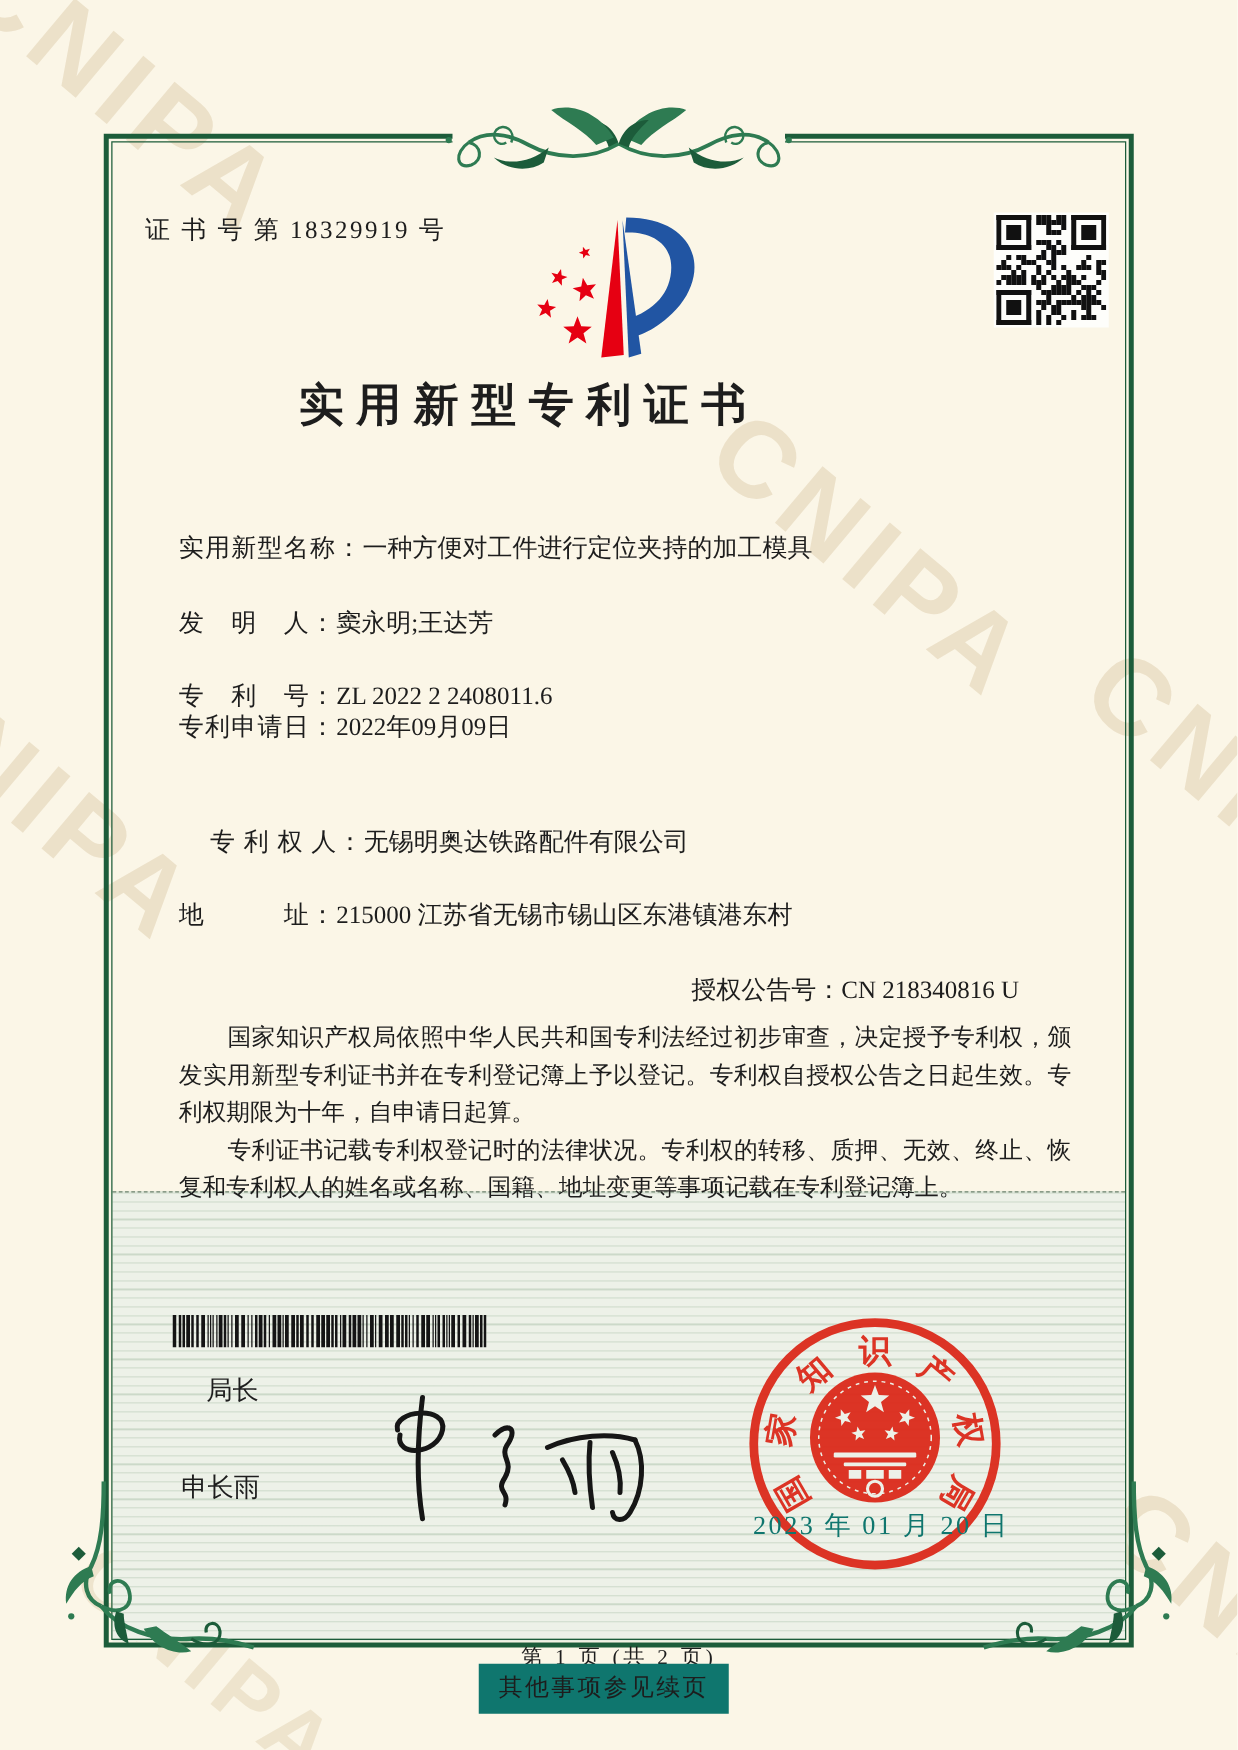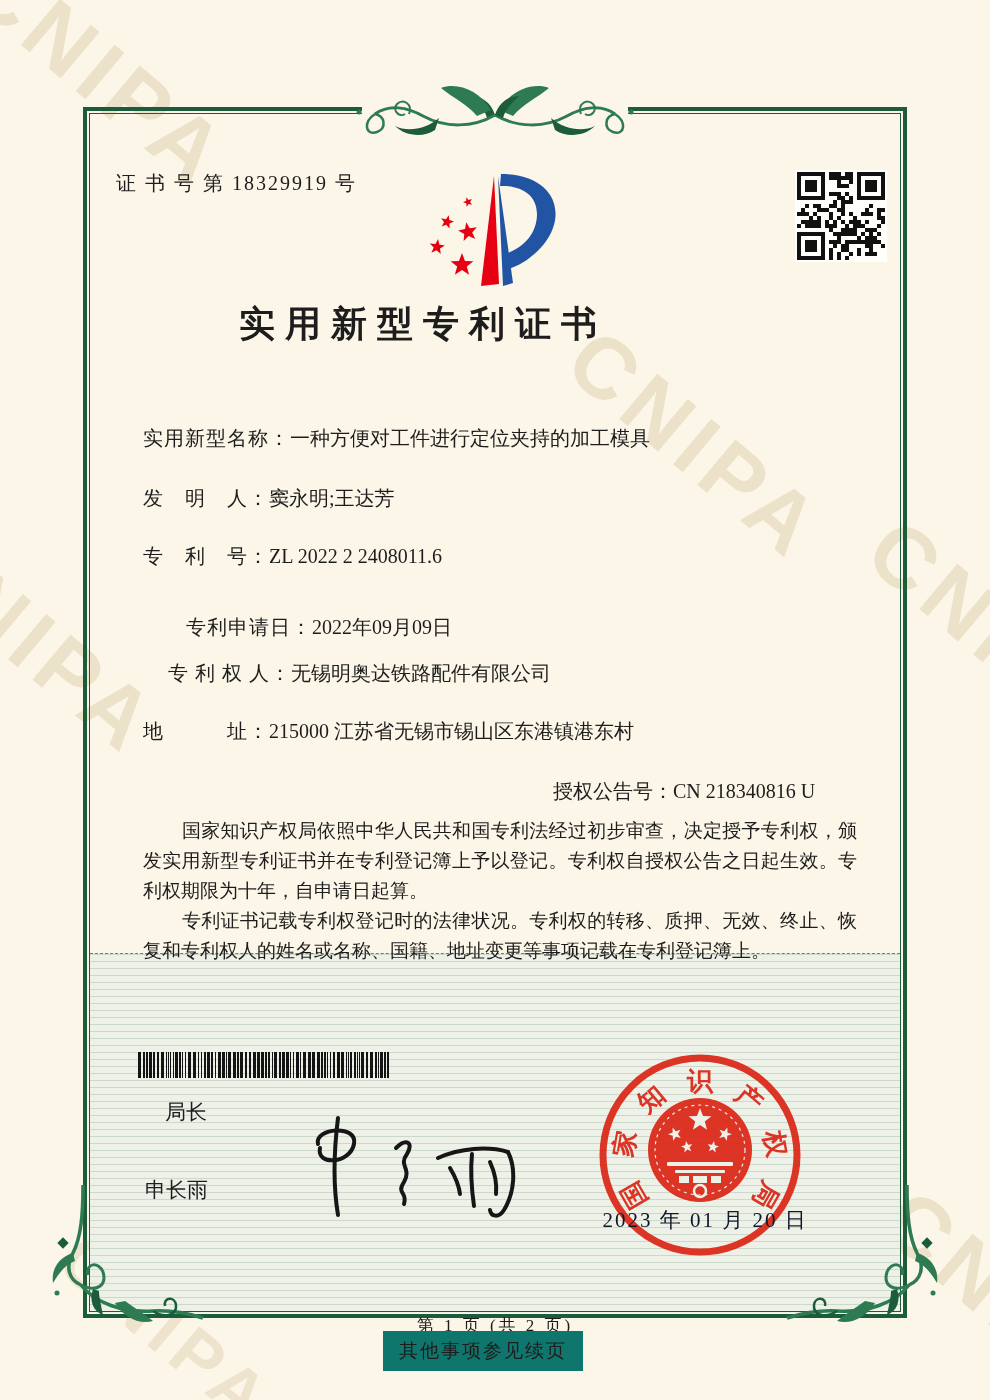--- a/index.html
+++ b/index.html
@@ -33,21 +33,21 @@
   #body-text{position:absolute;left:143px;top:816px;width:714px;z-index:5;}
   #body-text p{margin:0;font-size:19px;line-height:30px;text-align:justify;text-indent:2.05em;}
 
   #barcode{position:absolute;left:138px;top:1052px;z-index:5;}
   #sig-title{position:absolute;left:145px;top:1098px;font-size:21px;font-family:"Liberation Sans",sans-serif;z-index:5;margin-left:20px;}
   #sig-name{position:absolute;left:145px;top:1176px;font-size:21px;font-family:Liberation Serif, serif;z-index:5;}
   #signature{position:absolute;left:300px;top:1110px;z-index:6;}
 
   #seal{position:absolute;left:595px;top:1050px;z-index:5;opacity:.95;}
   #seal-date{position:absolute;left:600px;top:1206px;width:210px;text-align:center;
-             font-size:21px;letter-spacing:2px;color:#0f172a;z-index:7;}
+             font-size:21px;letter-spacing:2px;color:#0f766e;z-index:7;}
 
   #footer-page{position:absolute;left:0;top:1278px;width:990px;text-align:center;font-size:17px;letter-spacing:3px;z-index:5;margin-top:36px;}
   #cont-note{position:absolute;left:383px;top:1331px;width:200px;height:40px;background:#0f766e;
              text-align:center;line-height:40px;font-size:19px;letter-spacing:2px;z-index:5;}
 </style>
 </head>
 <body>
 
 <div id="page">
 
@@ -272,21 +272,21 @@
 
   <div class="row" style="top:425px;">
     <span class="lab">实用新型名称：</span><span>一种方便对工件进行定位夹持的加工模具</span>
   </div>
   <div class="row" style="top:485px;">
     <span class="lab">发　明　人：</span><span>窦永明;王达芳</span>
   </div>
   <div class="row" style="top:543px;">
     <span class="lab">专　利　号：</span><span>ZL 2022 2 2408011.6</span>
   </div>
-  <div class="row" style="top:614px;margin-left:43px;">
+  <div class="row" style="top:568px;">
     <span class="lab">专利申请日：</span><span>2022年09月09日</span>
   </div>
   <div class="row" style="top:660px;margin-left:25px;">
     <span class="lab">专 利 权 人：</span><span>无锡明奥达铁路配件有限公司</span>
   </div>
   <div class="row" style="top:718px;">
     <span class="lab">地　　　址：</span><span>215000 江苏省无锡市锡山区东港镇港东村</span>
   </div>
   <div class="grant2" style="top:778px;">
     <span class="lab">授权公告号：</span><span>CN 218340816 U</span>

